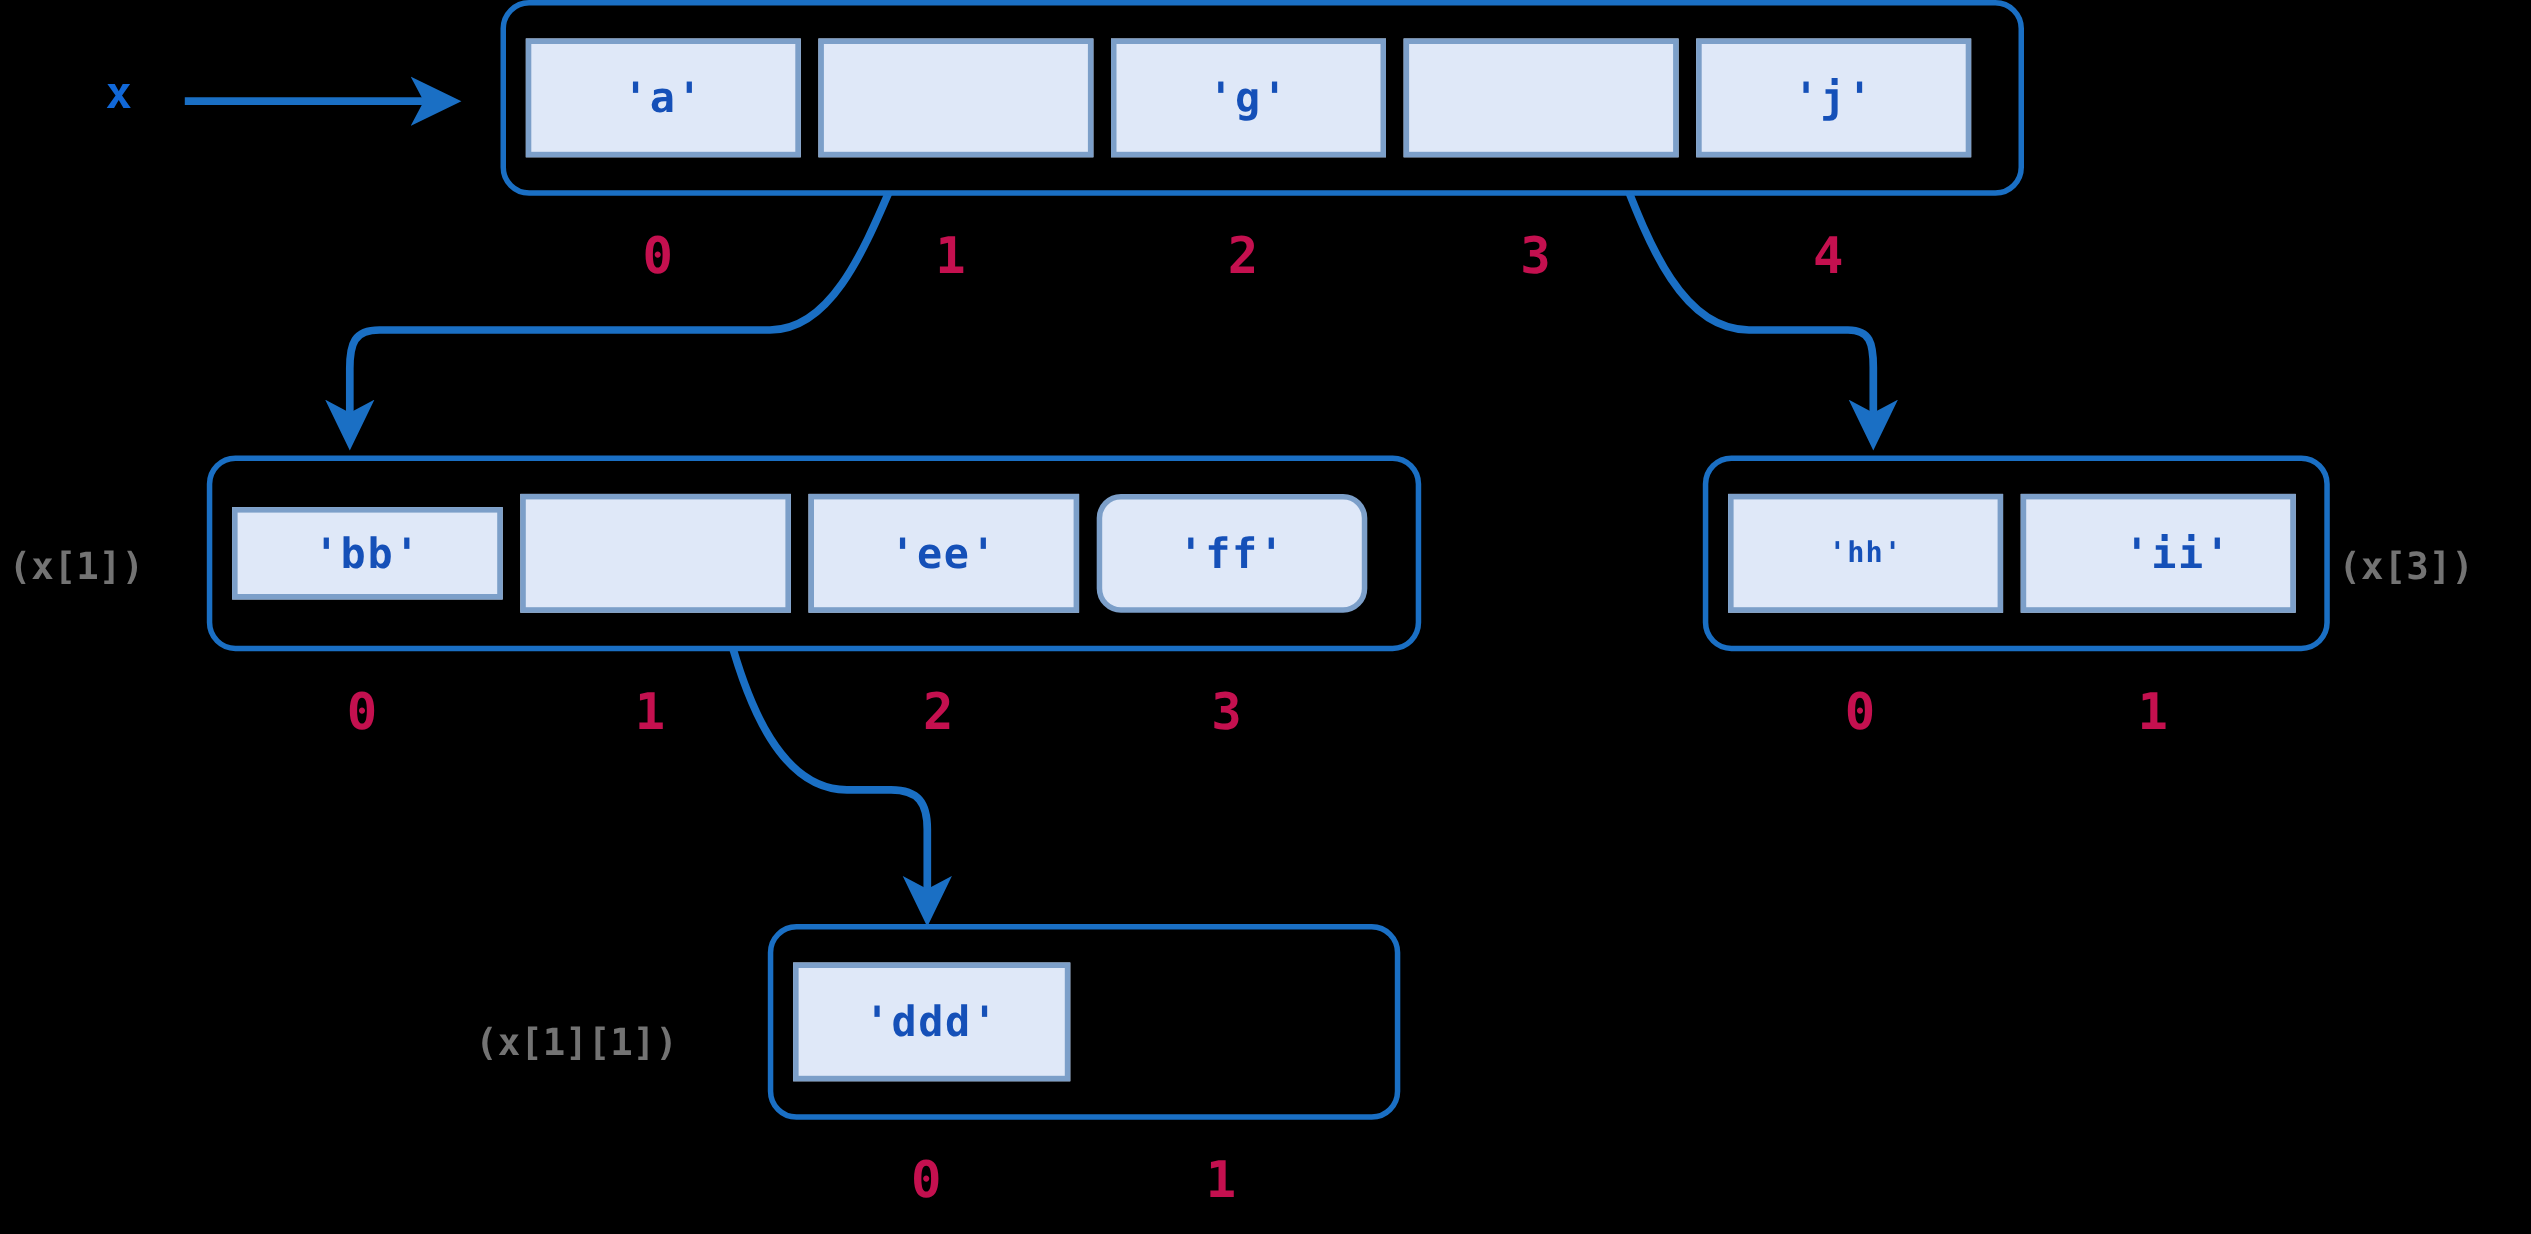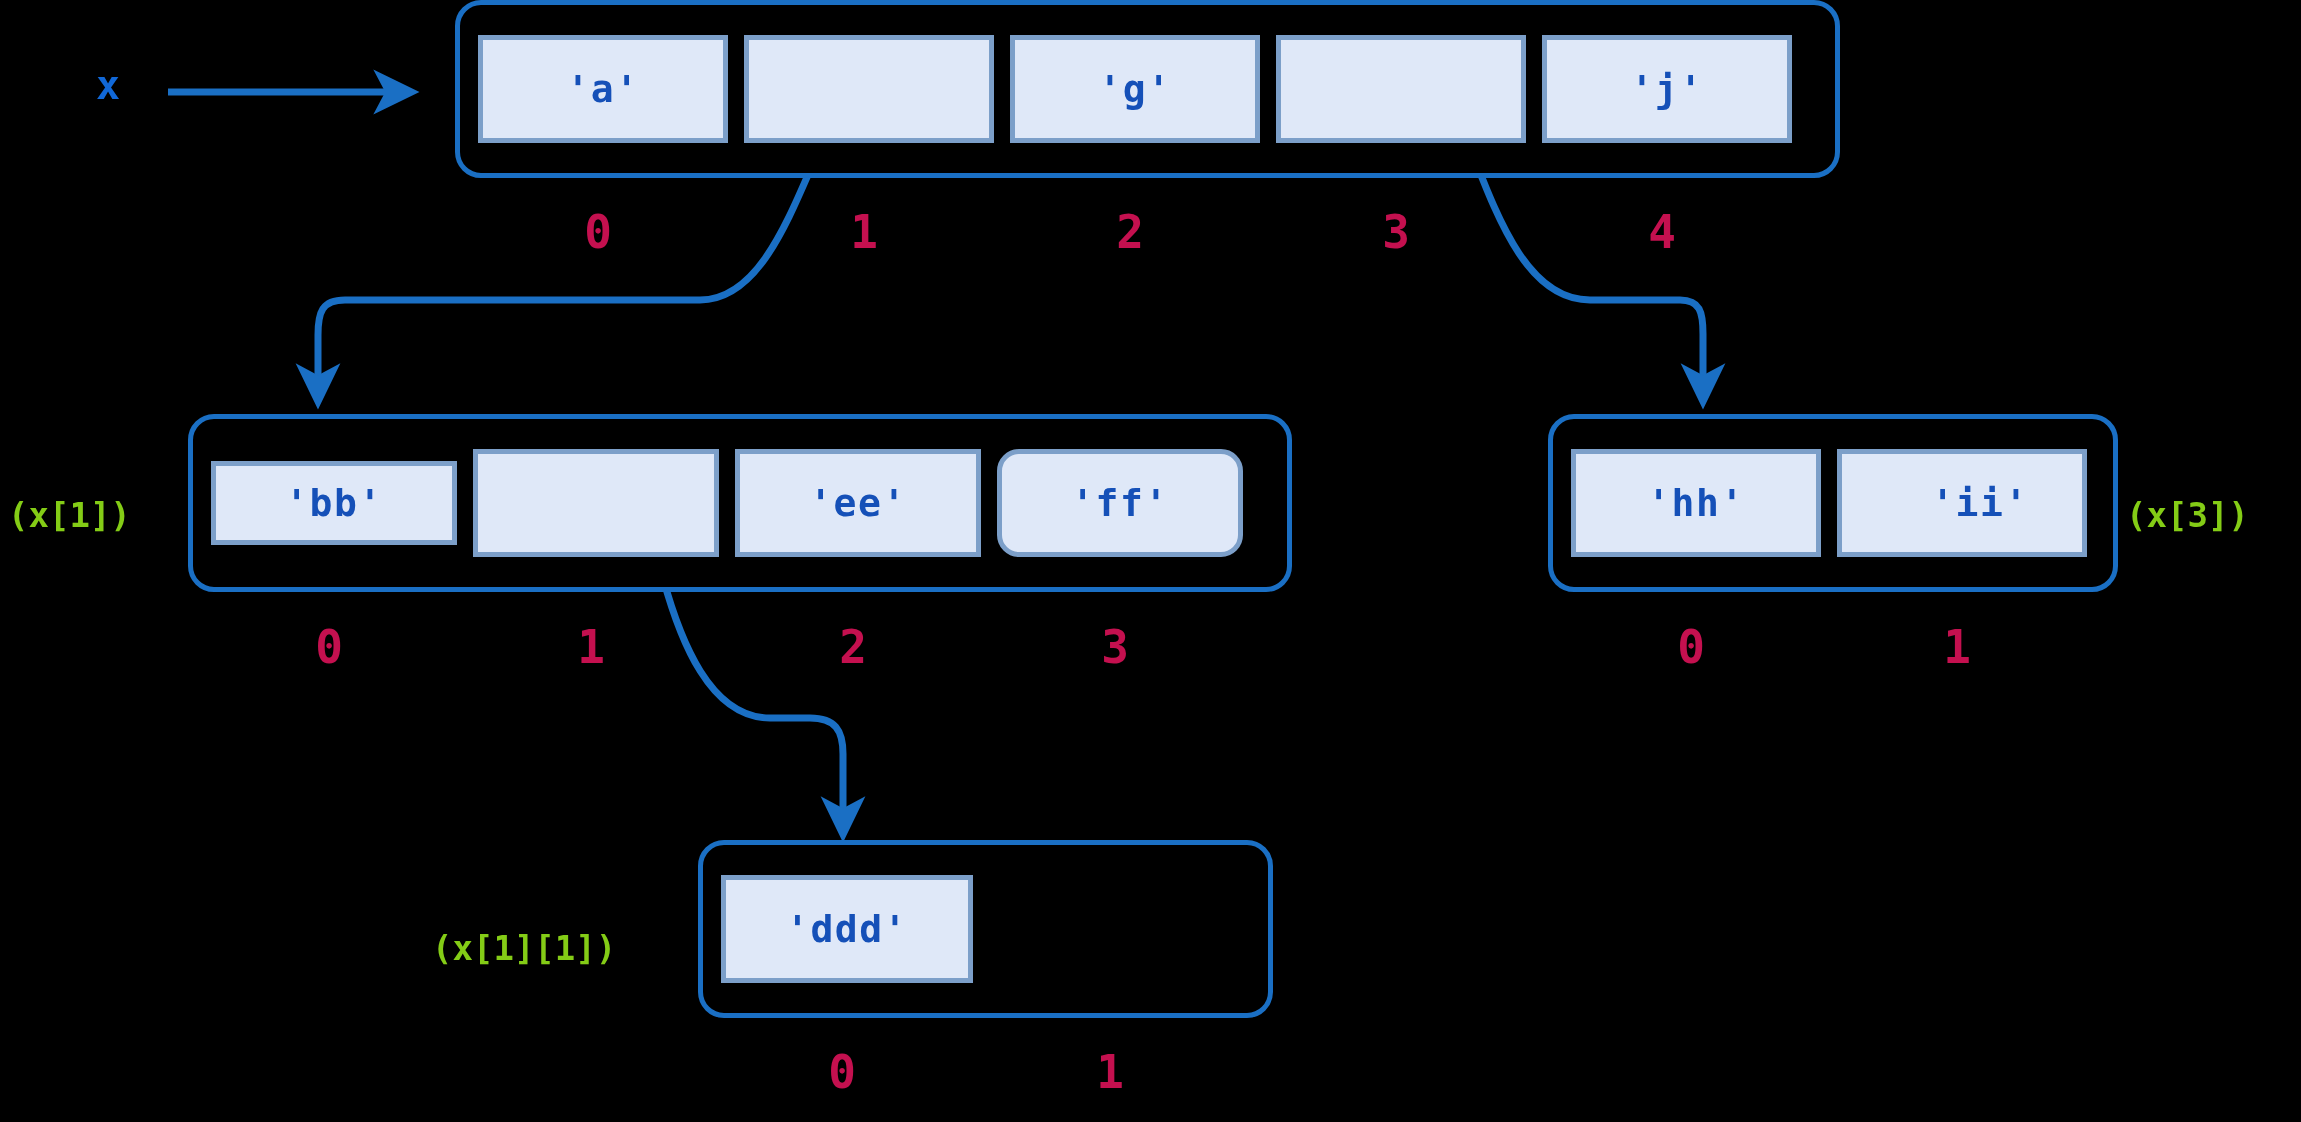--- a/index.html
+++ b/index.html
@@ -56,21 +56,21 @@
     color: #c4104f;
     font-weight: bold;
     text-align: center;
     font-family: "DejaVu Sans Mono", monospace;
   }
   .index-num + .index-num { margin-left: 16px; }
 
   
   .side-label {
     position: absolute;
-    color: #84cc16;
+    color: #737373;
     font-weight: bold;
     font-family: "DejaVu Sans Mono", monospace;
     white-space: nowrap;
   }
   .var-label {
     position: absolute;
     color: #1168d8;
     font-weight: bold;
     font-family: "DejaVu Sans Mono", monospace;
   }
@@ -144,21 +144,21 @@
   </div>
 
   <div class="index-row" style="left:188px; top:620px; width:1104px;">
     <div class="index-num" style="width:246px; font-size:46px;">0</div>
     <div class="index-num" style="width:246px; font-size:46px;">1</div>
     <div class="index-num" style="width:246px; font-size:46px;">2</div>
     <div class="index-num" style="width:246px; font-size:46px;">3</div>
   </div>
 
   <div class="list-box" style="left:1548px; top:414px; width:570px; height:178px;">
-    <div class="cell" style="width:250px; height:108px; font-size:38px;">'hh'</div>
+    <div class="cell" style="width:250px; height:108px; font-size:26px;">'hh'</div>
     <div class="cell" style="width:250px; height:108px; font-size:38px;padding-left:36px;">'ii'</div>
   </div>
 
   <div class="side-label" style="left:2126px; top:495px; font-size:34px;text-align:right;">(x[3])</div>
 
   <div class="index-row" style="left:1548px; top:620px; width:570px;">
     <div class="index-num" style="width:250px; font-size:46px;">0</div>
     <div class="index-num" style="width:250px; font-size:46px;">1</div>
   </div>
 

